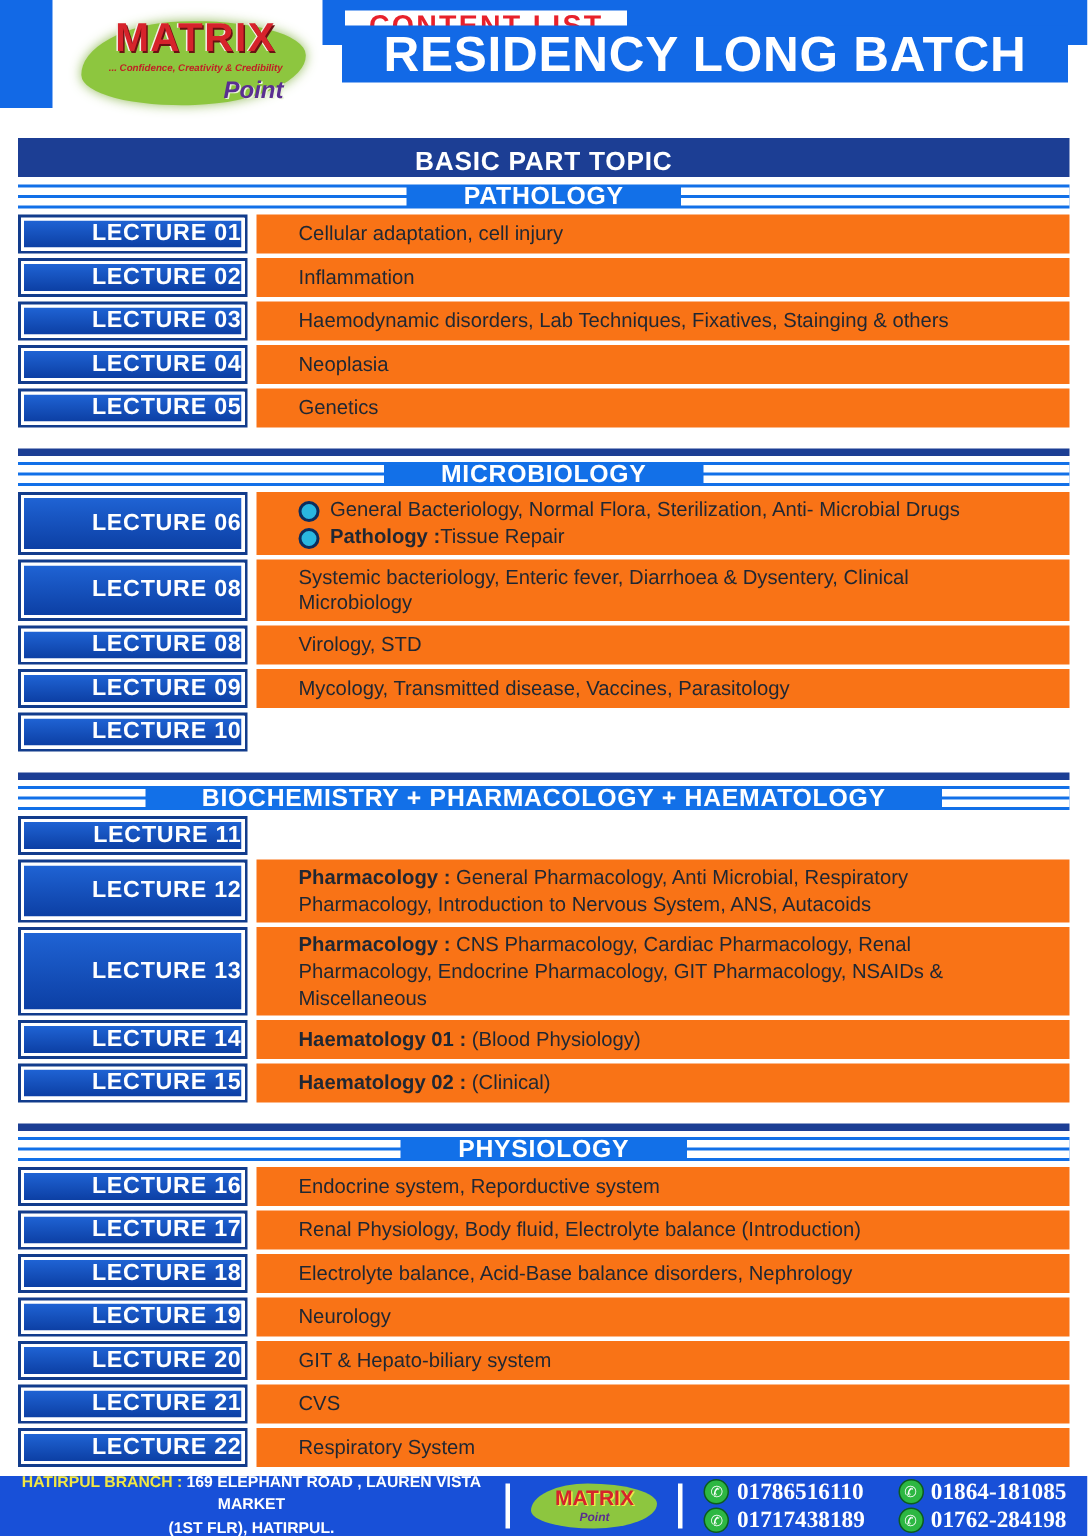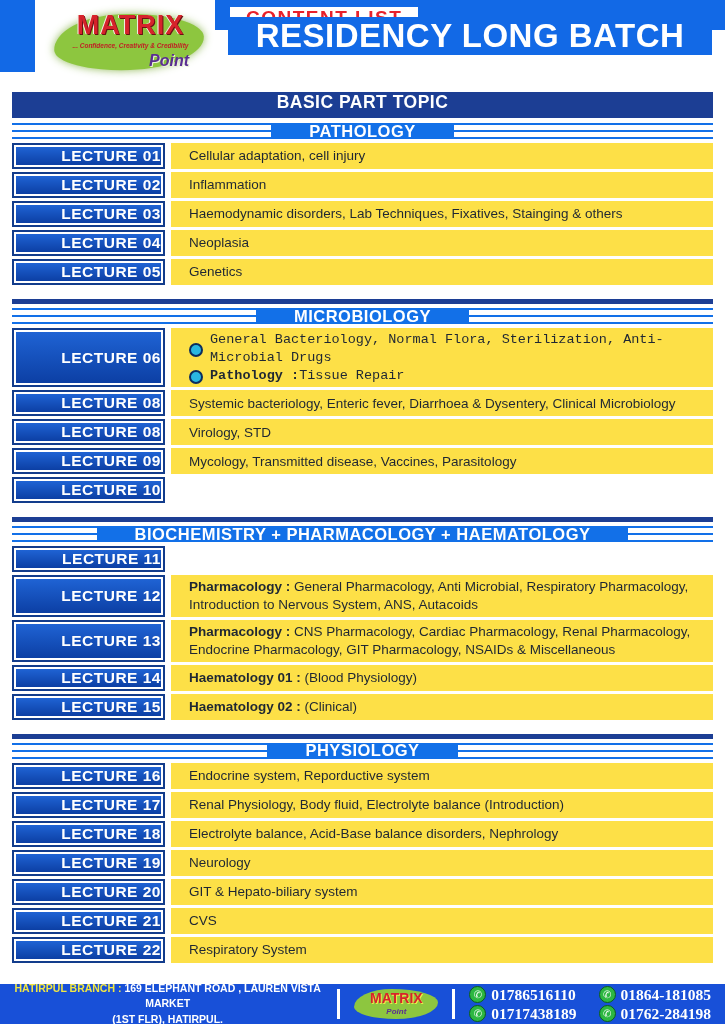--- a/index.html
+++ b/index.html
@@ -42,21 +42,21 @@
     position:absolute;left:0;top:40px;width:100%;text-align:center;
     color:#c02025;font-size:6.5px;font-style:italic;font-weight:bold;
   }
   .logo .point{
     position:absolute;right:24px;top:50px;color:#5a2e91;font-weight:bold;
     font-style:italic;font-size:16px;text-shadow:1px 1px 0 #e9f3d7;
   }
   
   .main{margin:20px 12px 0 12px;}
   .basic-bar{
-    height:26px;background:#1c3e94;display:flex;align-items:flex-start;justify-content:center;
+    height:26px;background:#1c3e94;display:flex;align-items:flex-end;justify-content:center;
     margin-bottom:5px;
   }
   .basic-bar span{color:#fff;font-weight:bold;font-size:17.5px;letter-spacing:.5px;}
   .section{margin:0;}
   .section + .section{margin-top:14px;}
   .rule{height:5px;background:#1c3e94;margin-bottom:4px;}
   .secbar{
     height:16px;background:#1270e8;display:flex;align-items:stretch;margin-bottom:4px;
   }
   .stripes{flex:1;display:flex;flex-direction:column;justify-content:space-evenly;}
@@ -66,26 +66,26 @@
     letter-spacing:.5px;padding:0 38px;white-space:nowrap;
   }
   .row{display:flex;align-items:stretch;margin-bottom:3px;min-height:24px;}
   .lecture-label{
     width:135px;flex:0 0 135px;background:linear-gradient(#1f63d4,#0c3fa4);
     border:2px solid #fff;box-shadow:0 0 0 2px #123c8c;margin:2px;
     display:flex;align-items:center;justify-content:flex-end;padding-left:10px;
   }
   .lecture-label span{color:#fff;font-weight:bold;font-size:15.5px;letter-spacing:.5px;white-space:nowrap;}
   .topic{
-    flex:1;background:#fde047;margin-left:6px;padding:3px 18px;
+    flex:1;background:#f97316;margin-left:6px;padding:3px 28px;
     display:flex;flex-direction:column;justify-content:center;
   }
   .topic .line{font-size:13.5px;color:#1f2733;line-height:1.32;}
   .topic .lead{font-weight:bold;}
-  .bullet-line{display:flex;align-items:flex-end;font-family:Liberation Mono, monospace;}
+  .bullet-line{display:flex;align-items:flex-end;}
   .bullet{
     flex:0 0 10px;width:10px;height:10px;border-radius:50%;
     background:#2ab7e0;border:2px solid #0c2d5e;margin-right:7px;
     position:relative;top:1px;align-self:center;
   }
   
   .footer{
     position:absolute;left:0;right:0;bottom:0;height:40px;background:#1850d8;
     display:flex;align-items:center;
   }

